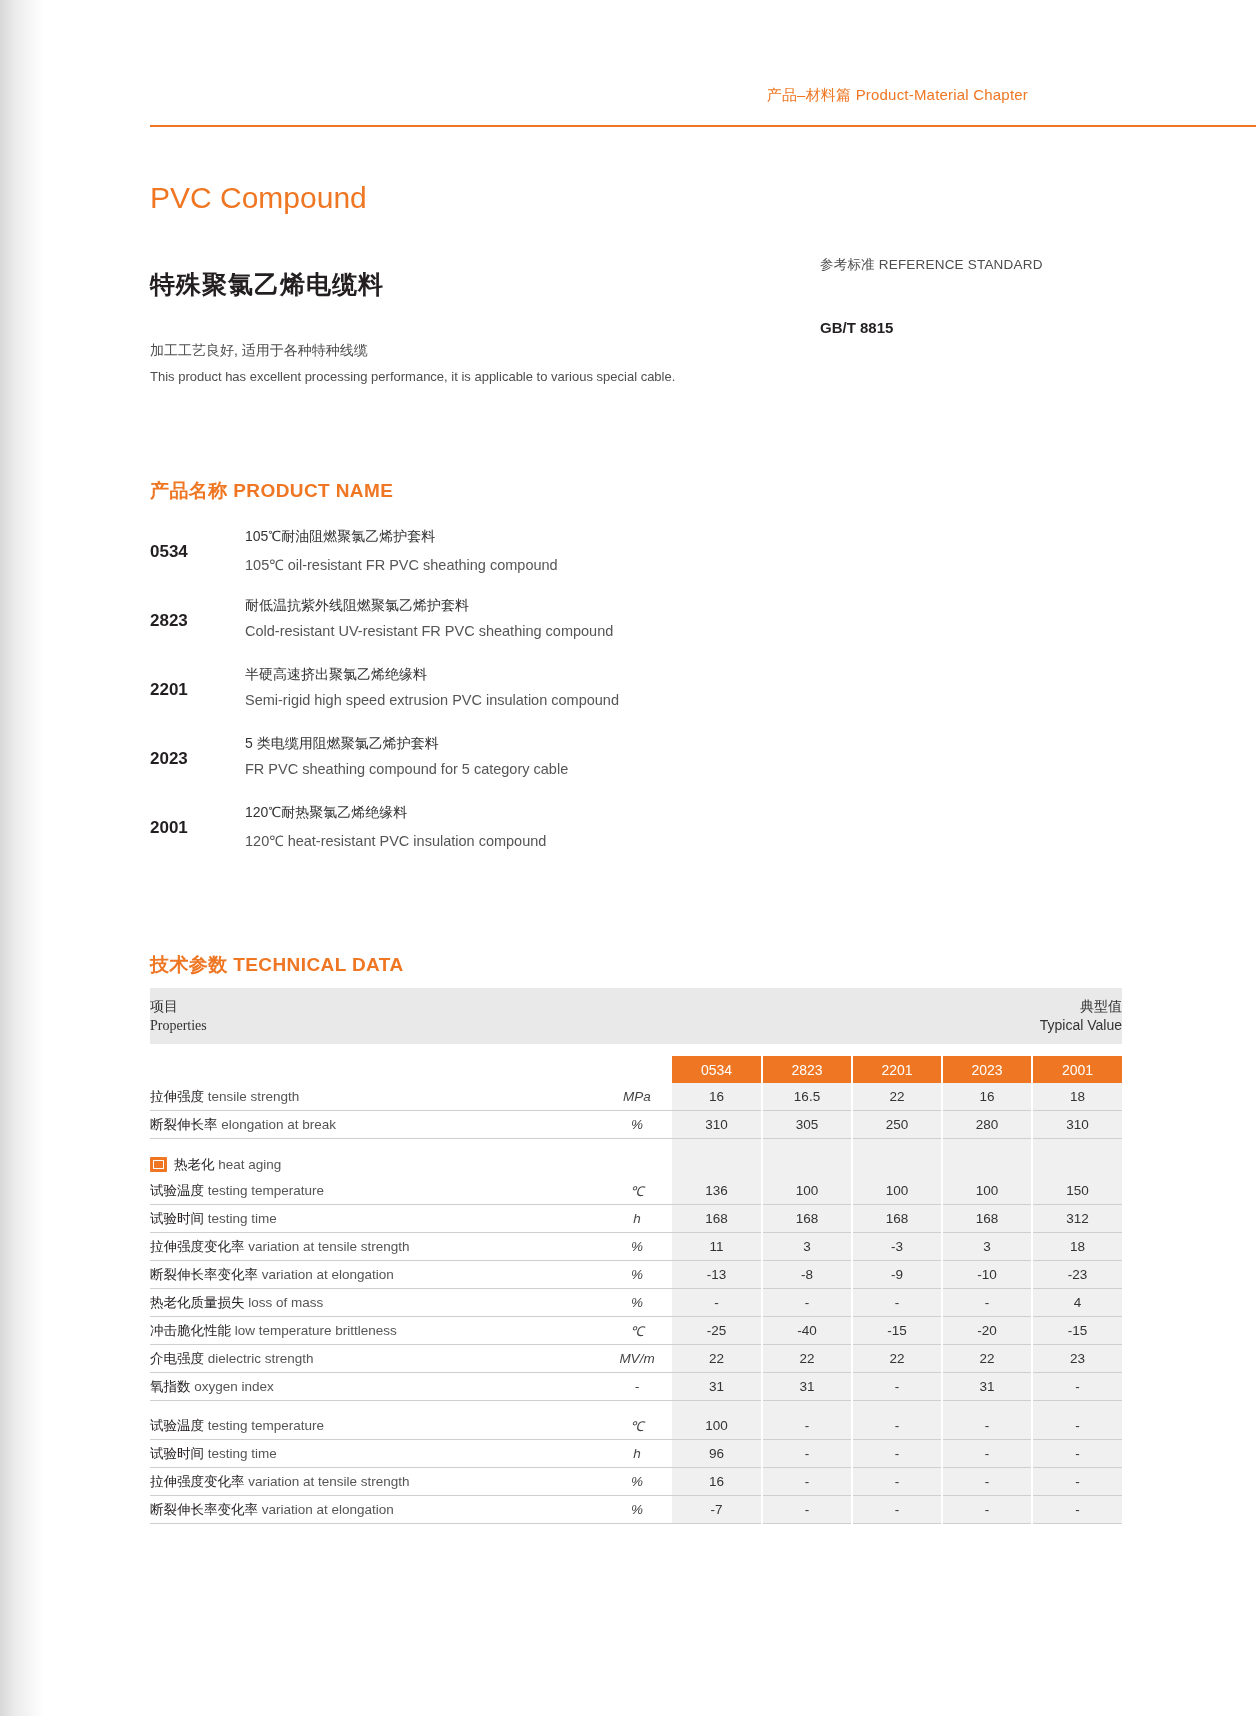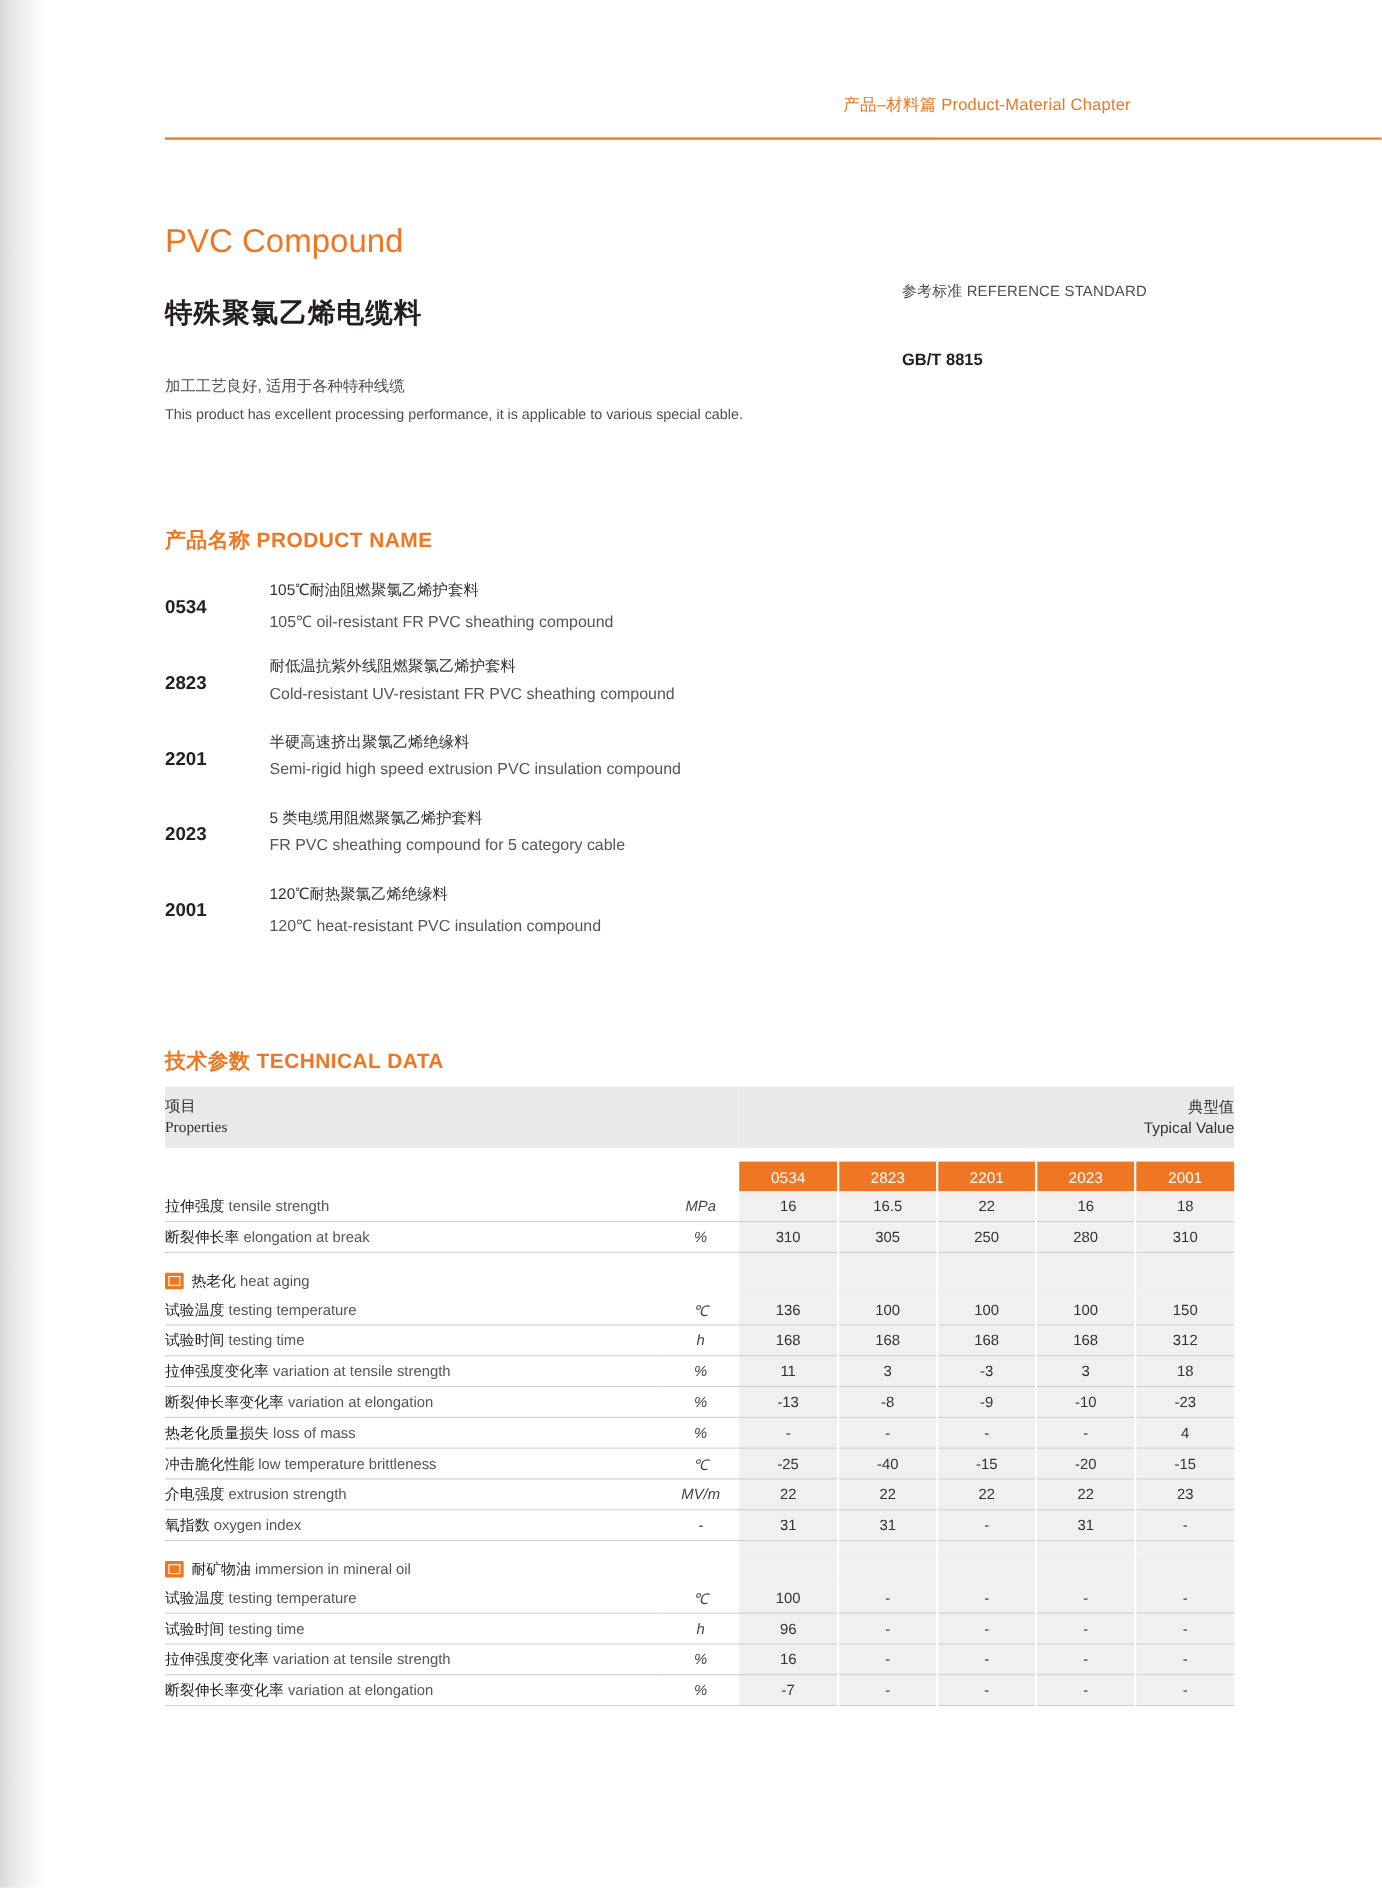--- a/index.html
+++ b/index.html
@@ -59,21 +59,21 @@
     letter-spacing: 0.2px;
     white-space: nowrap;
   }
   .header-text .cn { color: #ef7622; }
   .header-text .en { color: #ef7622; }
 
   
   .title-en {
     position: absolute;
     left: 150px;
-    top: 202px;
+    top: 180px;
     font-size: 30px;
     line-height: 36px;
     color: #ef7622;
     font-weight: 400;
   }
   .title-cn {
     position: absolute;
     left: 150px;
     top: 268px;
     font-size: 25px;
@@ -431,21 +431,21 @@
         <tr>
           <td class="prop-cell"><span class="cn">冲击脆化性能</span> <span class="en">low temperature brittleness</span></td>
           <td class="unit-cell">℃</td>
           <td class="val-cell first">-25</td>
           <td class="val-cell">-40</td>
           <td class="val-cell">-15</td>
           <td class="val-cell">-20</td>
           <td class="val-cell">-15</td>
         </tr>
         <tr>
-          <td class="prop-cell"><span class="cn">介电强度</span> <span class="en">extrusion strength</span></td>
+          <td class="prop-cell"><span class="cn">介电强度</span> <span class="en">dielectric strength</span></td>
           <td class="unit-cell">MV/m</td>
           <td class="val-cell first">22</td>
           <td class="val-cell">22</td>
           <td class="val-cell">22</td>
           <td class="val-cell">22</td>
           <td class="val-cell">23</td>
         </tr>
         <tr>
           <td class="prop-cell"><span class="cn">氧指数</span> <span class="en">oxygen index</span></td>
           <td class="unit-cell">-</td>
@@ -457,29 +457,20 @@
         </tr>
         <tr class="gap-row">
           <td></td>
           <td></td>
           <td class="val first"></td>
           <td class="val"></td>
           <td class="val"></td>
           <td class="val"></td>
           <td class="val"></td>
         </tr>
-        <tr class="group-row">
-          <td class="prop-cell"><span class="grp-icon"></span><span class="cn">耐矿物油</span> <span class="en">immersion in mineral oil</span></td>
-          <td class="unit-cell"></td>
-          <td class="val-cell first"></td>
-          <td class="val-cell"></td>
-          <td class="val-cell"></td>
-          <td class="val-cell"></td>
-          <td class="val-cell"></td>
-        </tr>
         <tr>
           <td class="prop-cell prop-indent"><span class="cn">试验温度</span> <span class="en">testing temperature</span></td>
           <td class="unit-cell">℃</td>
           <td class="val-cell first">100</td>
           <td class="val-cell">-</td>
           <td class="val-cell">-</td>
           <td class="val-cell">-</td>
           <td class="val-cell">-</td>
         </tr>
         <tr>

